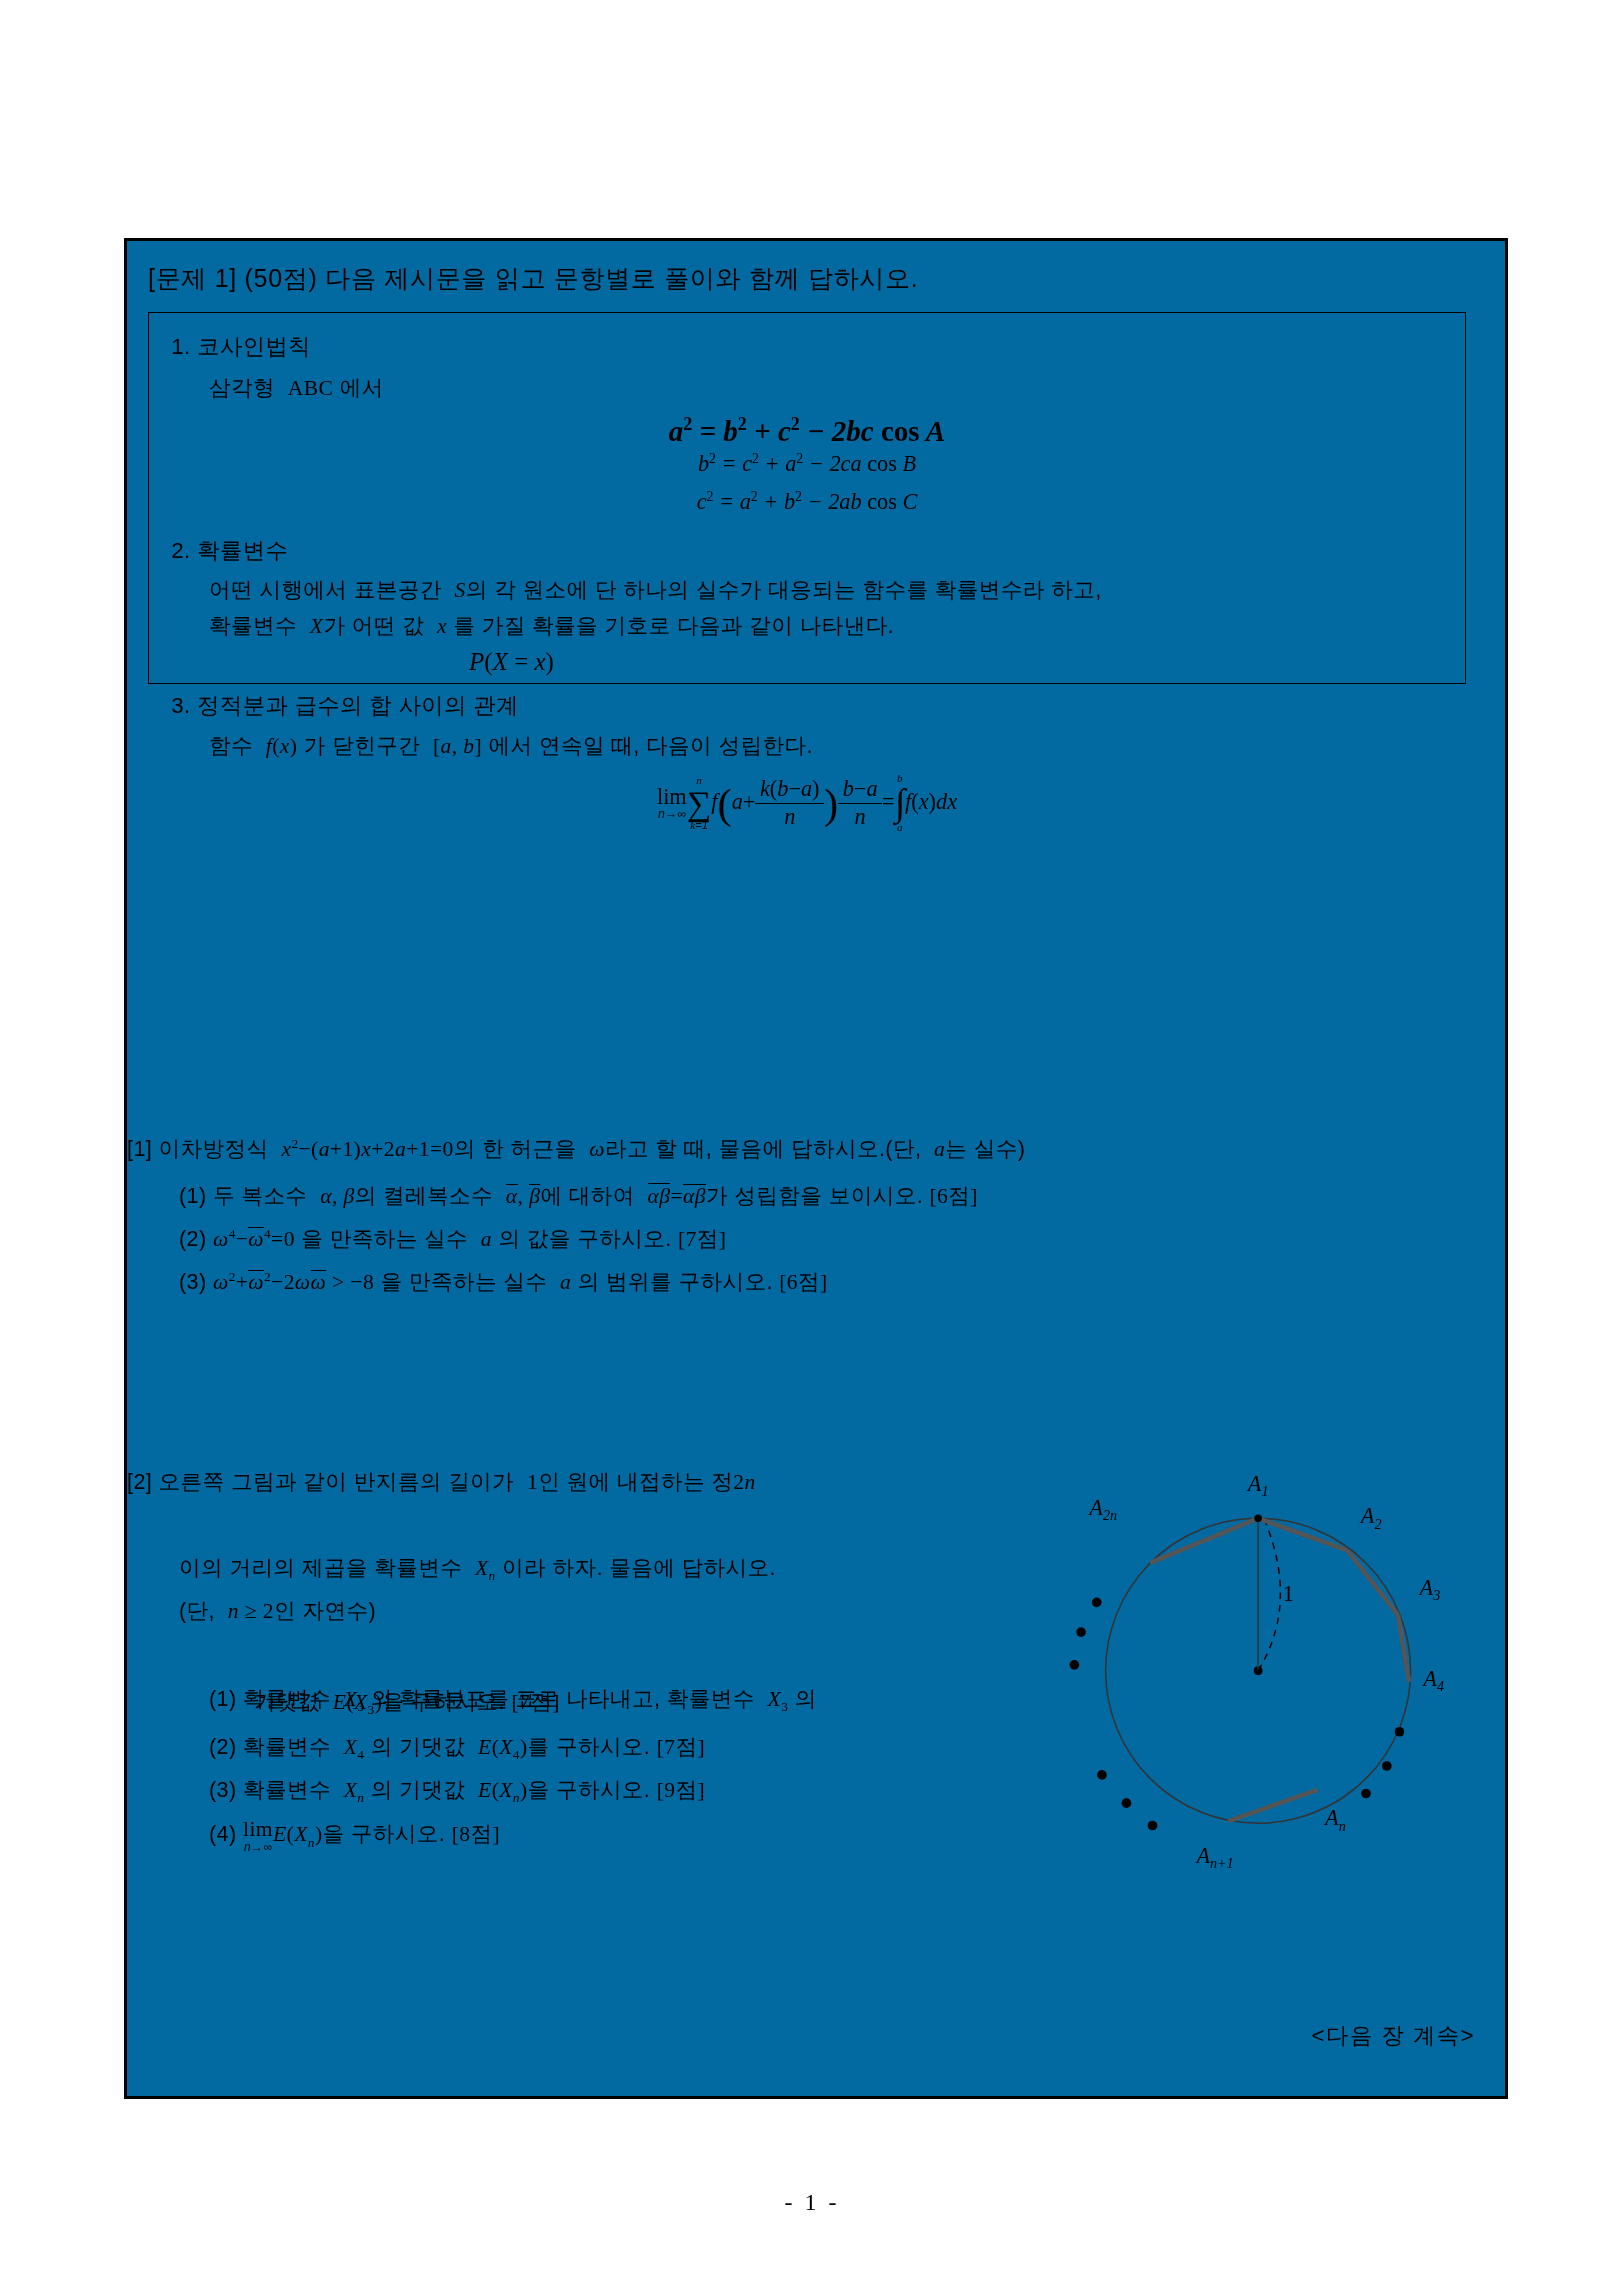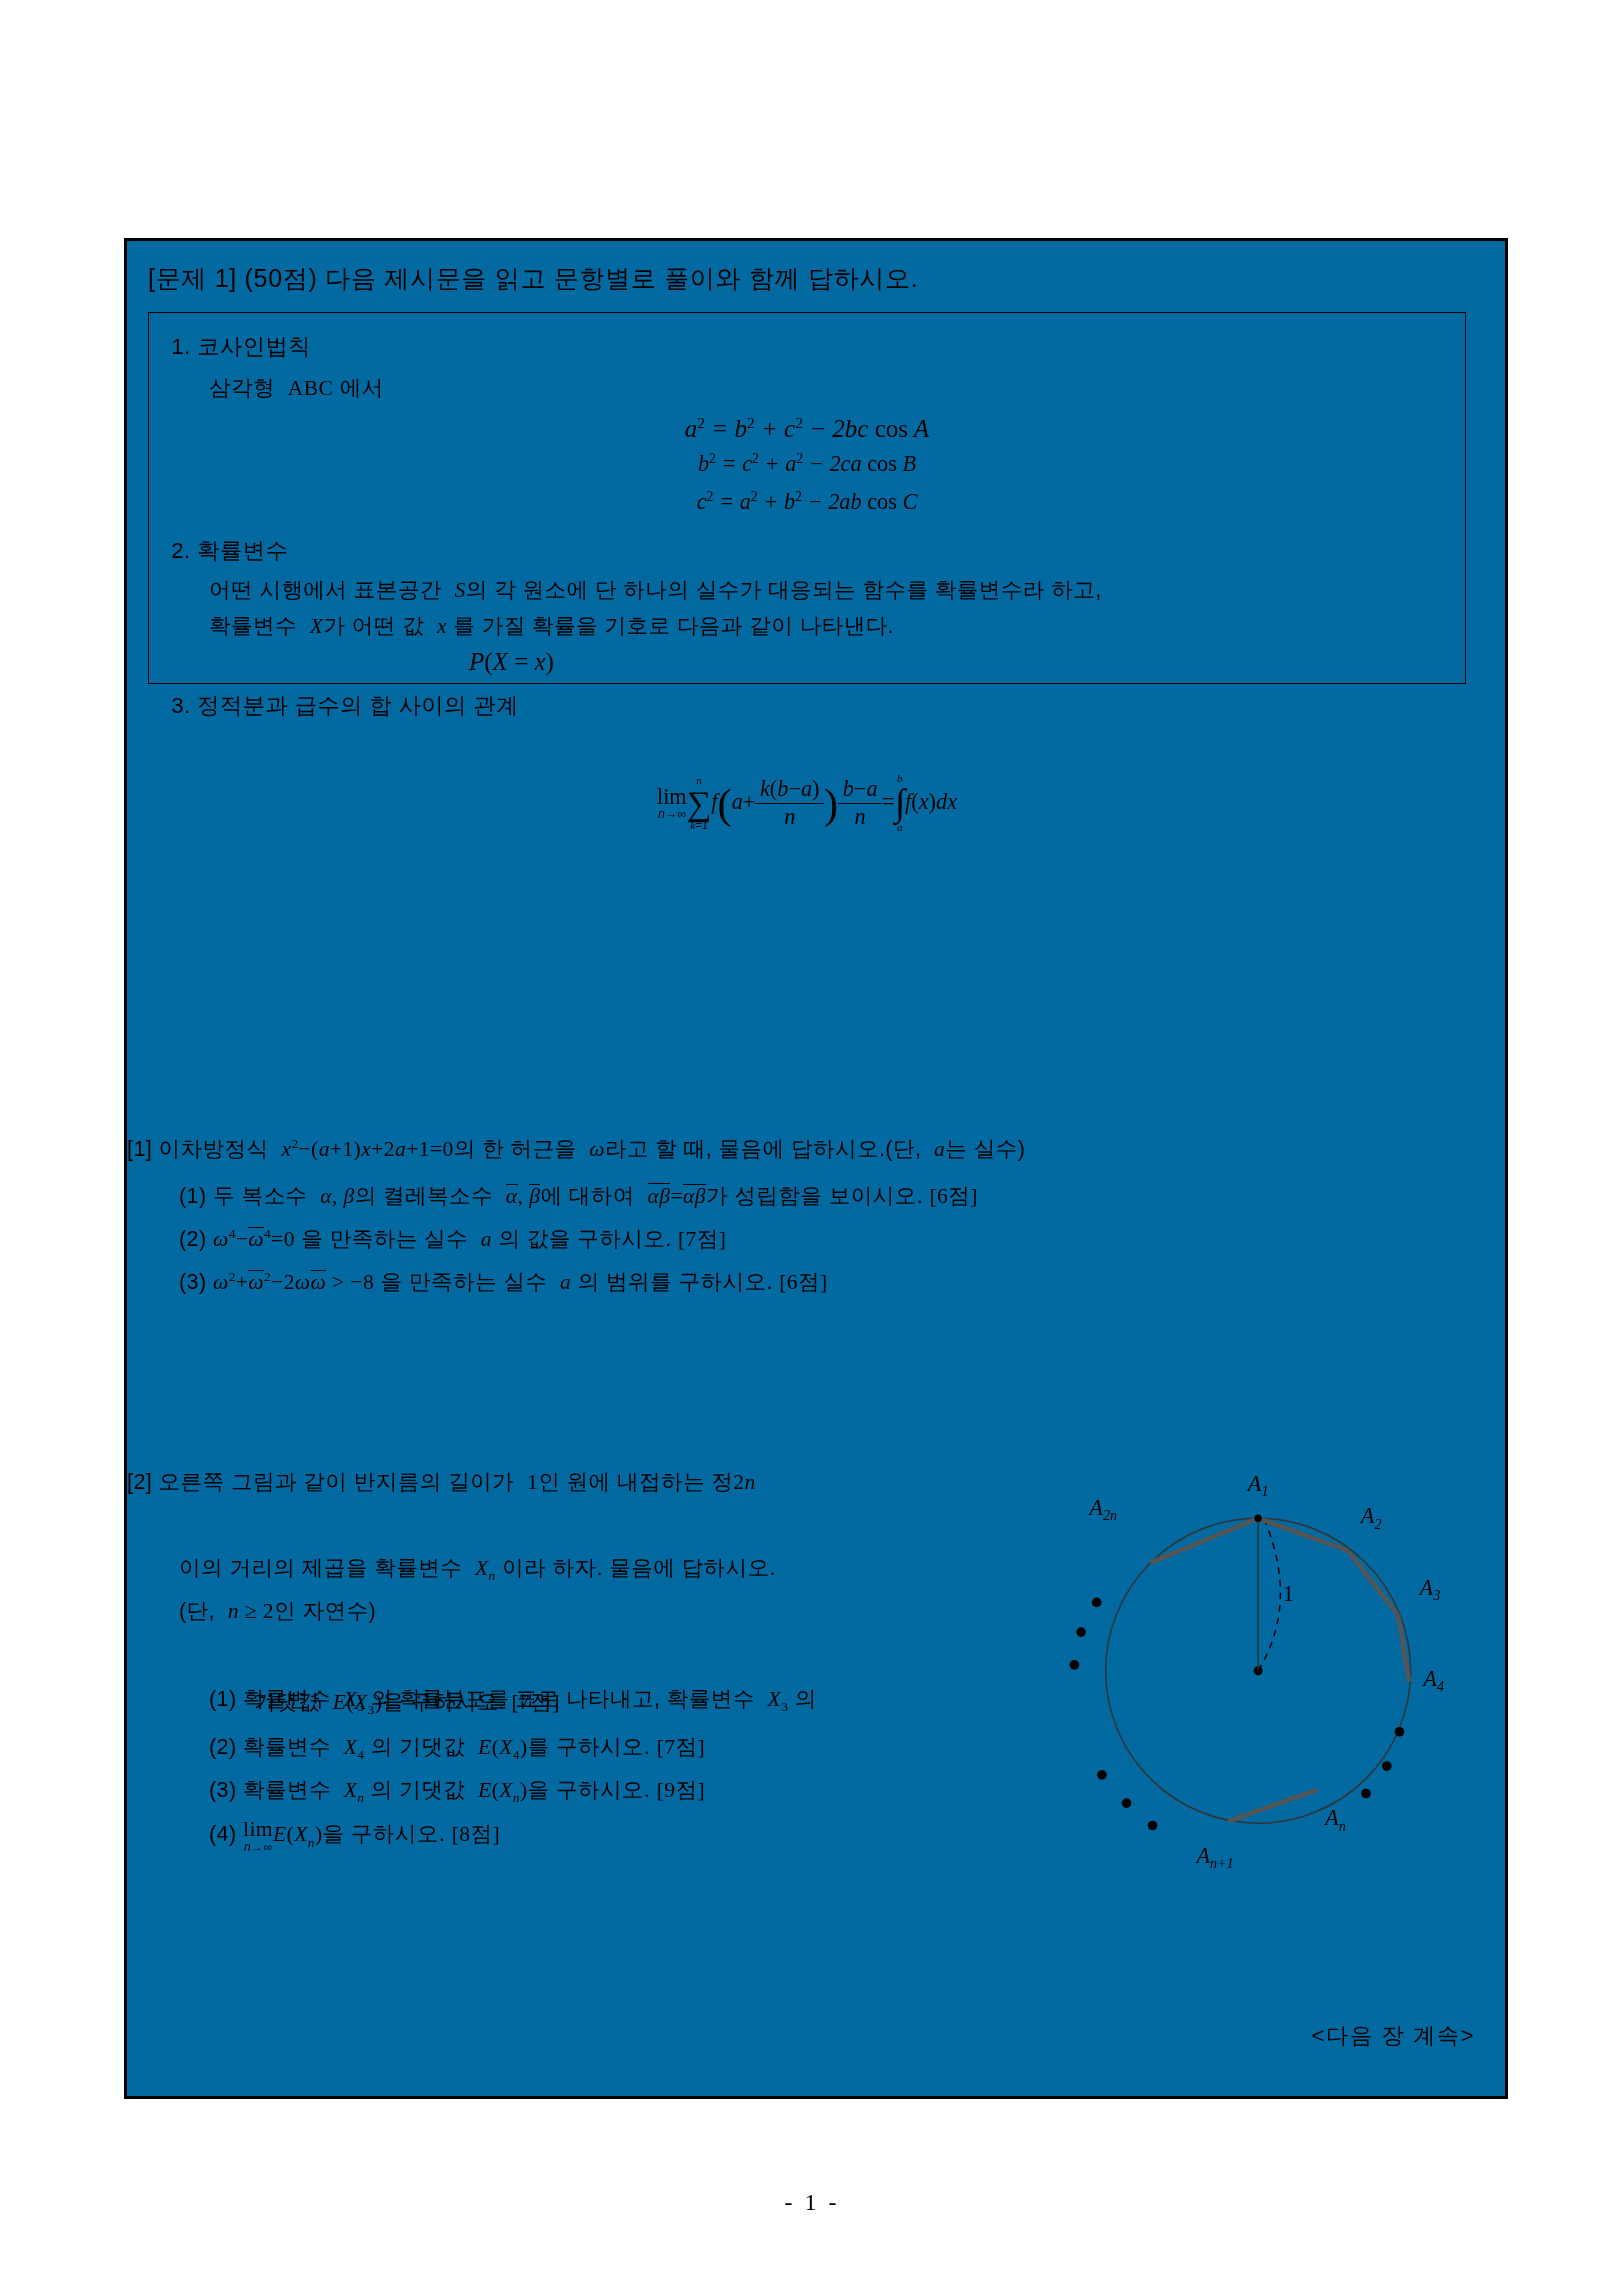--- a/index.html
+++ b/index.html
@@ -122,21 +122,21 @@
   <div class="prob-title">[문제 1] (50점) 다음 제시문을 읽고 문항별로 풀이와 함께 답하시오.</div>
 
   <div class="stim-box">
 
     <div class="stim-head" style="left:22.3px; top:19.4px;">1. 코사인법칙</div>
 
     <div class="stim-body" style="left:60px; top:60px;">
       삼각형 &nbsp;<span class="mr">ABC</span>&nbsp;에서
     </div>
 
-    <div class="ctr-eq" style="top:101px; font-size:25px;">
+    <div class="ctr-eq" style="top:101px; font-size:29px;font-weight:bold;">
       <span class="mi">a</span><span class="sup mr">2</span> = <span class="mi">b</span><span class="sup mr">2</span> + <span class="mi">c</span><span class="sup mr">2</span> − 2<span class="mi">bc</span> <span class="mr">cos</span> <span class="mi">A</span>
     </div>
     <div class="ctr-eq" style="top:138px; font-size:22.3px;">
       <span class="mi">b</span><span class="sup mr">2</span> = <span class="mi">c</span><span class="sup mr">2</span> + <span class="mi">a</span><span class="sup mr">2</span> − 2<span class="mi">ca</span> <span class="mr">cos</span> <span class="mi">B</span>
     </div>
     <div class="ctr-eq" style="top:176px; font-size:22.3px;">
       <span class="mi">c</span><span class="sup mr">2</span> = <span class="mi">a</span><span class="sup mr">2</span> + <span class="mi">b</span><span class="sup mr">2</span> − 2<span class="mi">ab</span> <span class="mr">cos</span> <span class="mi">C</span>
     </div>
 
     <div class="stim-head" style="left:22.3px; top:223px;">2. 확률변수</div>
@@ -146,20 +146,23 @@
     </div>
     <div class="stim-body" style="left:60px; top:298px;">
       확률변수 &nbsp;<span class="mi">X</span>가 어떤 값 &nbsp;<span class="mi">x</span>&nbsp;를 가질 확률을 기호로 다음과 같이 나타낸다.
     </div>
     <div style="position:absolute; left:320px; top:334px; font-size:25px;">
       <span class="mr" style="font-style:italic;">P</span><span class="mr">(</span><span class="mi">X</span><span class="mr"> = </span><span class="mi">x</span><span class="mr">)</span>
     </div>
 
     <div class="stim-head" style="left:22.3px; top:378px;">3. 정적분과 급수의 합 사이의 관계</div>
 
+    <div class="stim-body" style="left:60px; top:418px;">
+      함수 &nbsp;<span class="mi">f</span><span class="mr">(</span><span class="mi">x</span><span class="mr">)</span>&nbsp;가 닫힌구간 &nbsp;<span class="mr">[</span><span class="mi">a</span><span class="mr">, </span><span class="mi">b</span><span class="mr">]</span>&nbsp;에서 연속일 때, 다음이 성립한다.
+    </div>
 
     <div style="position:absolute; left:0; top:460px; width:100%; text-align:center; font-size:22.3px;">
       <span class="limbox"><span class="lw">lim</span><span class="ls">n→∞</span></span><span class="bigop"><span class="lim-top mi">n</span><span class="glyph">∑</span><span class="lim-bot"><span class="mi">k</span>=1</span></span><span class="mi">f</span><span class="paren-big">(</span><span class="mi">a</span><span class="mr">+</span><span class="frac"><span class="num"><span class="mi">k</span><span class="mr">(</span><span class="mi">b</span><span class="mr">−</span><span class="mi">a</span><span class="mr">)</span></span><span class="den mi">n</span></span><span class="paren-big">)</span><span class="frac"><span class="num"><span class="mi">b</span><span class="mr">−</span><span class="mi">a</span></span><span class="den mi">n</span></span><span class="mr">=</span><span class="bigop" style="vertical-align:middle;"><span class="lim-top mi">b</span><span class="glyph" style="font-size:1.7em;">∫</span><span class="lim-bot mi">a</span></span><span class="mi">f</span><span class="mr">(</span><span class="mi">x</span><span class="mr">)</span><span class="mi">dx</span>
     </div>
   </div>
 
   <div class="qline" style="left:0px; top:893px;">
     [1] 이차방정식 &nbsp;<span class="mi">x</span><span class="sup mr">2</span><span class="mr">−(</span><span class="mi">a</span><span class="mr">+1)</span><span class="mi">x</span><span class="mr">+2</span><span class="mi">a</span><span class="mr">+1=0</span>의 한 허근을 &nbsp;<span class="mi">ω</span>라고 할 때, 물음에 답하시오.(단, &nbsp;<span class="mi">a</span>는 실수)
   </div>
 

